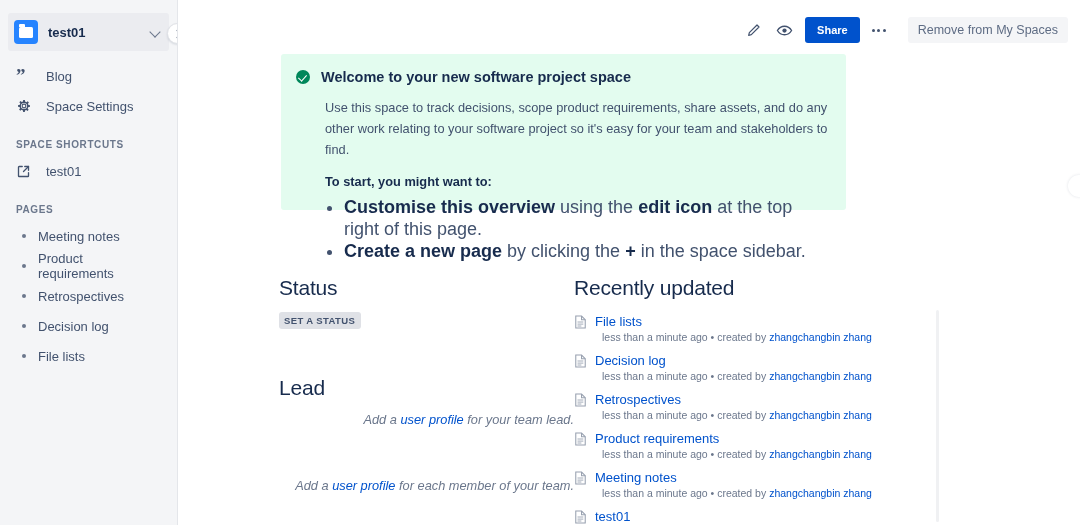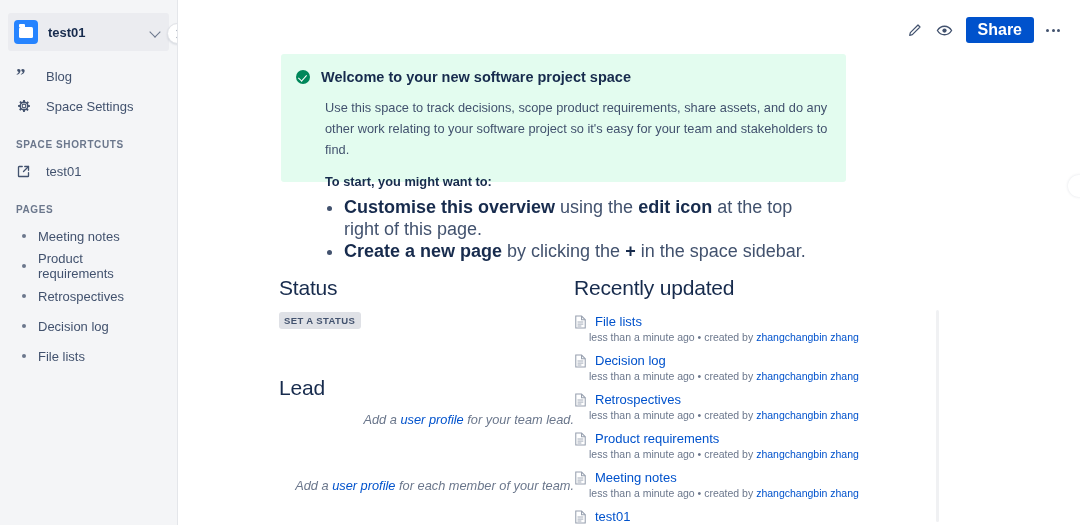--- a/index.html
+++ b/index.html
@@ -125,41 +125,41 @@
     display: flex; align-items: center; gap: 0px;
     height: 28px;
   }
   .tb-icon-btn {
     width: 30px; height: 28px; display: flex; align-items: center; justify-content: center;
     border-radius: 3px; cursor: pointer; background: transparent;
   }
   .share-btn {
     height: 26px; padding: 0 12px; margin-left: 6px;
     background: #0052cc; color: #ffffff;
-    font-size: 16px; font-weight: bold;
+    font-size: 11px; font-weight: bold;
     border: none; border-radius: 3px; cursor: pointer;
     display: flex; align-items: center;
   }
   .more-btn {
     width: 30px; height: 26px; margin-left: 4px;
     display: flex; align-items: center; justify-content: center;
     gap: 2.5px; cursor: pointer; border-radius: 3px;
   }
   .more-btn span { width: 3px; height: 3px; border-radius: 50%; background: #42526e; display: block; }
   .remove-btn {
     margin-left: 14px; height: 26px; padding: 0 10px;
     background: #f4f5f7; color: #5e6c84;
     font-size: 12.5px; border: none; border-radius: 3px; cursor: pointer;
     display: flex; align-items: center;
   }
 
   
   .banner {
     position: absolute; left: 87px; top: 54px;
-    width: 565px; height: 128px;
+    width: 565px; height: 156px;
     background: #e3fcef; border-radius: 3px;
     padding: 14px 18px 0 15px;
   }
   .banner-title-row { display: flex; align-items: flex-start; }
   .check-circle {
     width: 14px; height: 14px; border-radius: 50%; background: #00875a;
     flex: 0 0 14px; margin-top: 2px; position: relative;
   }
   .check-circle:after {
     content: ""; position: absolute; left: 4.2px; top: 3px;
@@ -206,21 +206,21 @@
 
   .ru-list { margin-top: 13px; }
   .ru-item { margin-bottom: 9px; }
   .ru-row { display: flex; align-items: center; }
   .ic-page { width: 13px; height: 14px; flex: 0 0 13px; margin-top: 1px; }
   .ru-title {
     margin-left: 8px; font-size: 13px; color: #0052cc; cursor: pointer;
     text-decoration: none;
   }
   .ru-meta {
-    margin-left: 15px; margin-top: 1px;
+    margin-left: 28px; margin-top: 1px;
     font-size: 10.5px; color: #6b778c; line-height: 14px;
   }
   .ru-meta a { color: #0052cc; text-decoration: none; cursor: pointer; }
 
   .v-scroll {
     position: absolute; left: 742px; top: 310px;
     width: 3px; height: 212px; background: #f0f1f3; border-radius: 2px;
     cursor: pointer;
   }
   .edge-widget {
@@ -318,20 +318,21 @@
           <path d="M2 12s3.6-6 10-6 10 6 10 6-3.6 6-10 6-10-6-10-6z"></path>
           <circle cx="12" cy="12" r="3" fill="#42526e" stroke="none"></circle>
         </svg>
       </div>
       <button class="share-btn">Share</button>
       <div class="more-btn">
         <span></span>
         <span></span>
         <span></span>
       </div>
+      <button class="remove-btn">Remove from My Spaces</button>
     </div>
 
     <div class="banner">
       <div class="banner-title-row">
         <span class="check-circle"></span>
         <span class="banner-title">Welcome to your new software project space</span>
       </div>
       <div class="banner-body">Use this space to track decisions, scope product requirements, share assets, and do any other work relating to your software project so it's easy for your team and stakeholders to find.</div>
       <div class="banner-sub">To start, you might want to:</div>
       <ul class="banner-list">

